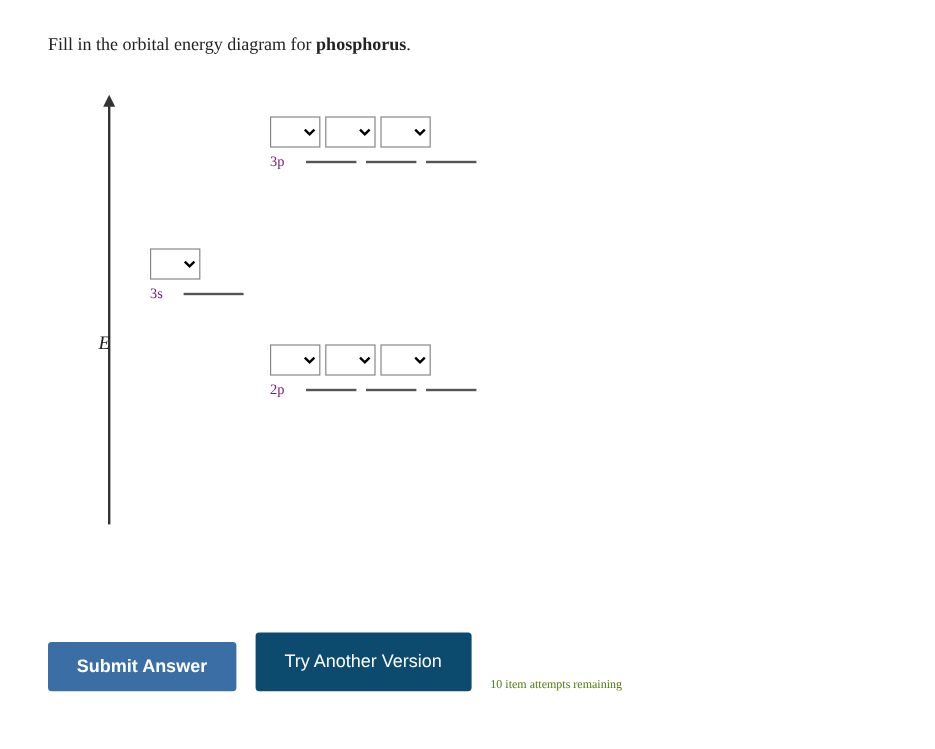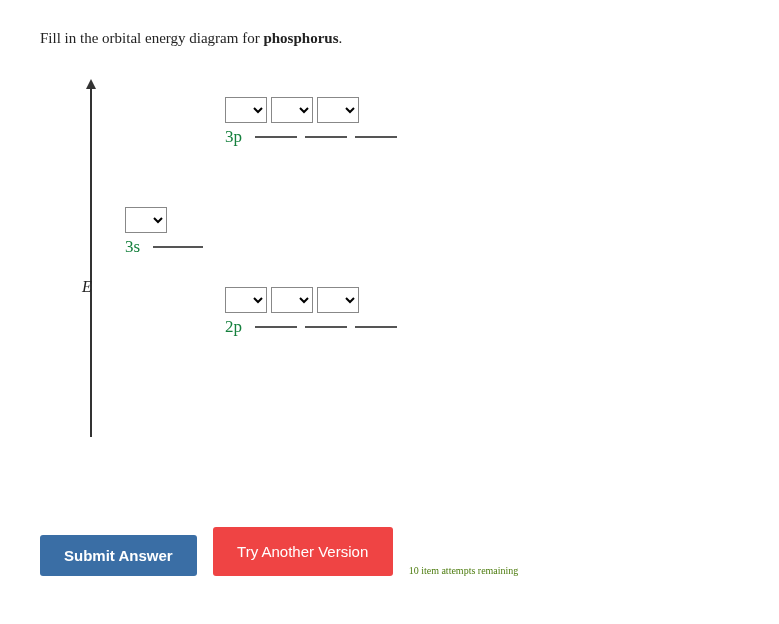--- a/index.html
+++ b/index.html
@@ -55,22 +55,22 @@
     }
 
     
     .orbital-level {
       position: absolute;
       display: flex;
       align-items: center;
     }
 
     .orbital-name {
-      font-size: 17px;
-      color: #15803d;
+      font-size: 12px;
+      color: #701a75;
       margin-right: 4px;
       min-width: 24px;
     }
 
     .orbital-line {
       width: 50px;
       height: 2px;
       background: #555;
     }
 
@@ -171,21 +171,21 @@
       border: none;
       padding: 12px 24px;
       font-size: 15px;
       font-weight: bold;
       cursor: pointer;
       border-radius: 3px;
       min-width: 140px;
     }
 
     .btn-try {
-      background: #ef4444;
+      background: #0c4a6e;
       color: #fff;
       border: none;
       padding: 16px 24px;
       font-size: 15px;
       cursor: pointer;
       border-radius: 3px;
       min-width: 180px;
     }
 
     .attempts-text {

